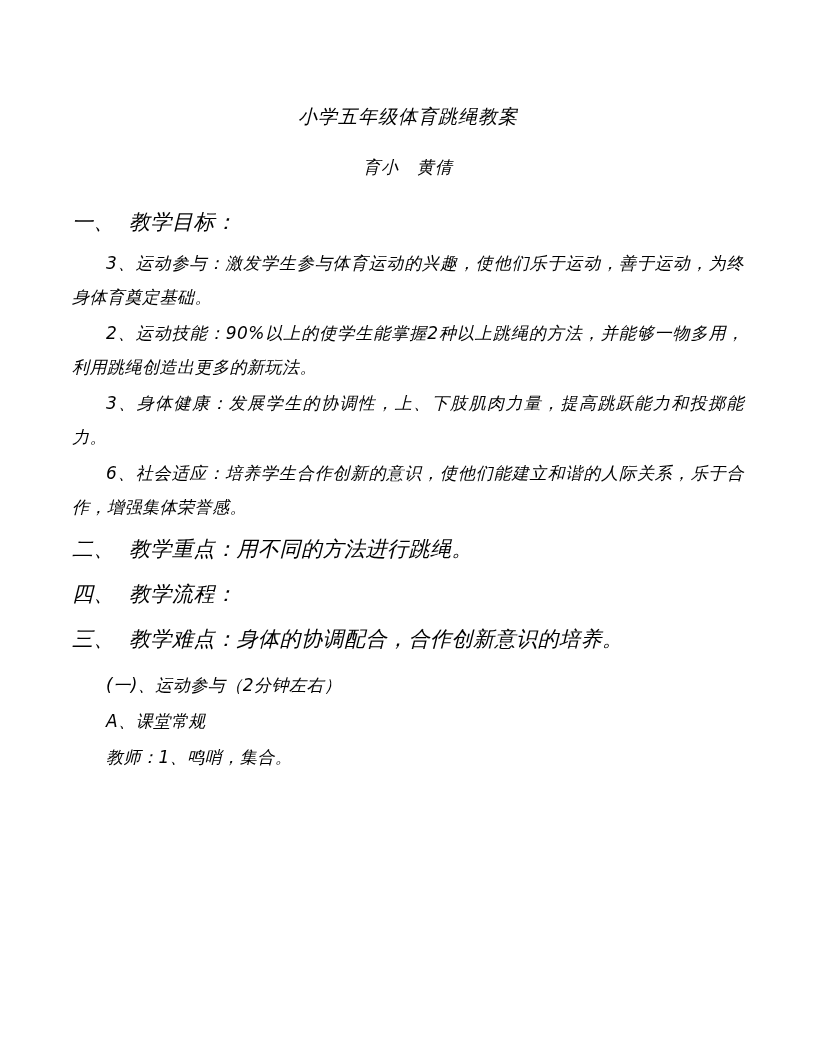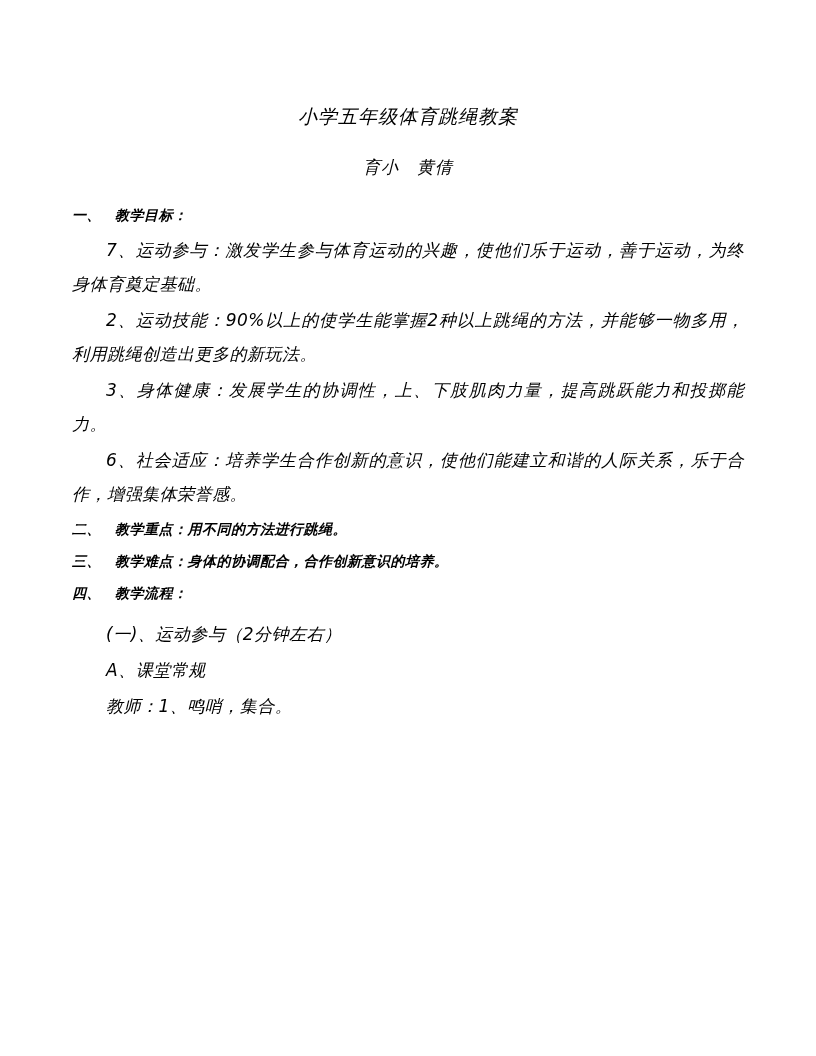--- a/index.html
+++ b/index.html
@@ -34,25 +34,25 @@
   .doc-author {
     text-align: center;
     font-size: 17px;
     letter-spacing: 1px;
     margin-bottom: 24px;
     font-weight: 500;
     font-style: italic;
     font-family: Liberation Serif, serif;
   }
   .section-head {
-    font-size: 14px;
+    font-size: 21px;
     line-height: 1.85;
     margin: 6px 0 4px 0;
     font-style: italic;
-    font-weight: 700;
+    font-weight: 400;
     letter-spacing: 0.5px;
   }
   .section-head .num {
     margin-right: 14px;
   }
   .para {
     font-size: 17px;
     line-height: 2.0;
     text-indent: 34px;
     margin: 0 0 2px 0;
@@ -74,35 +74,35 @@
 <div class="page">
 
   <div class="doc-title">小学五年级体育跳绳教案</div>
 
   <div class="doc-author">育小　黄倩</div>
 
   <div class="section-head">
     <span class="num">一、</span><span>教学目标：</span>
   </div>
 
-  <p class="para">7、运动参与：激发学生参与体育运动的兴趣，使他们乐于运动，善于运动，为终身体育奠定基础。</p>
+  <p class="para">3、运动参与：激发学生参与体育运动的兴趣，使他们乐于运动，善于运动，为终身体育奠定基础。</p>
   <p class="para">2、运动技能：90%以上的使学生能掌握2种以上跳绳的方法，并能够一物多用，利用跳绳创造出更多的新玩法。</p>
   <p class="para">3、身体健康：发展学生的协调性，上、下肢肌肉力量，提高跳跃能力和投掷能力。</p>
   <p class="para">6、社会适应：培养学生合作创新的意识，使他们能建立和谐的人际关系，乐于合作，增强集体荣誉感。</p>
 
   <div class="section-head">
     <span class="num">二、</span><span>教学重点：用不同的方法进行跳绳。</span>
   </div>
 
   <div class="section-head">
-    <span class="num">三、</span><span>教学难点：身体的协调配合，合作创新意识的培养。</span>
+    <span class="num">四、</span><span>教学流程：</span>
   </div>
 
   <div class="section-head">
-    <span class="num">四、</span><span>教学流程：</span>
+    <span class="num">三、</span><span>教学难点：身体的协调配合，合作创新意识的培养。</span>
   </div>
 
   <div class="block-gap"></div>
 
   <p class="para">(一)、运动参与（2分钟左右）</p>
   <p class="para">A、课堂常规</p>
   <p class="para">教师：1、鸣哨，集合。</p>
 
 </div>
 

